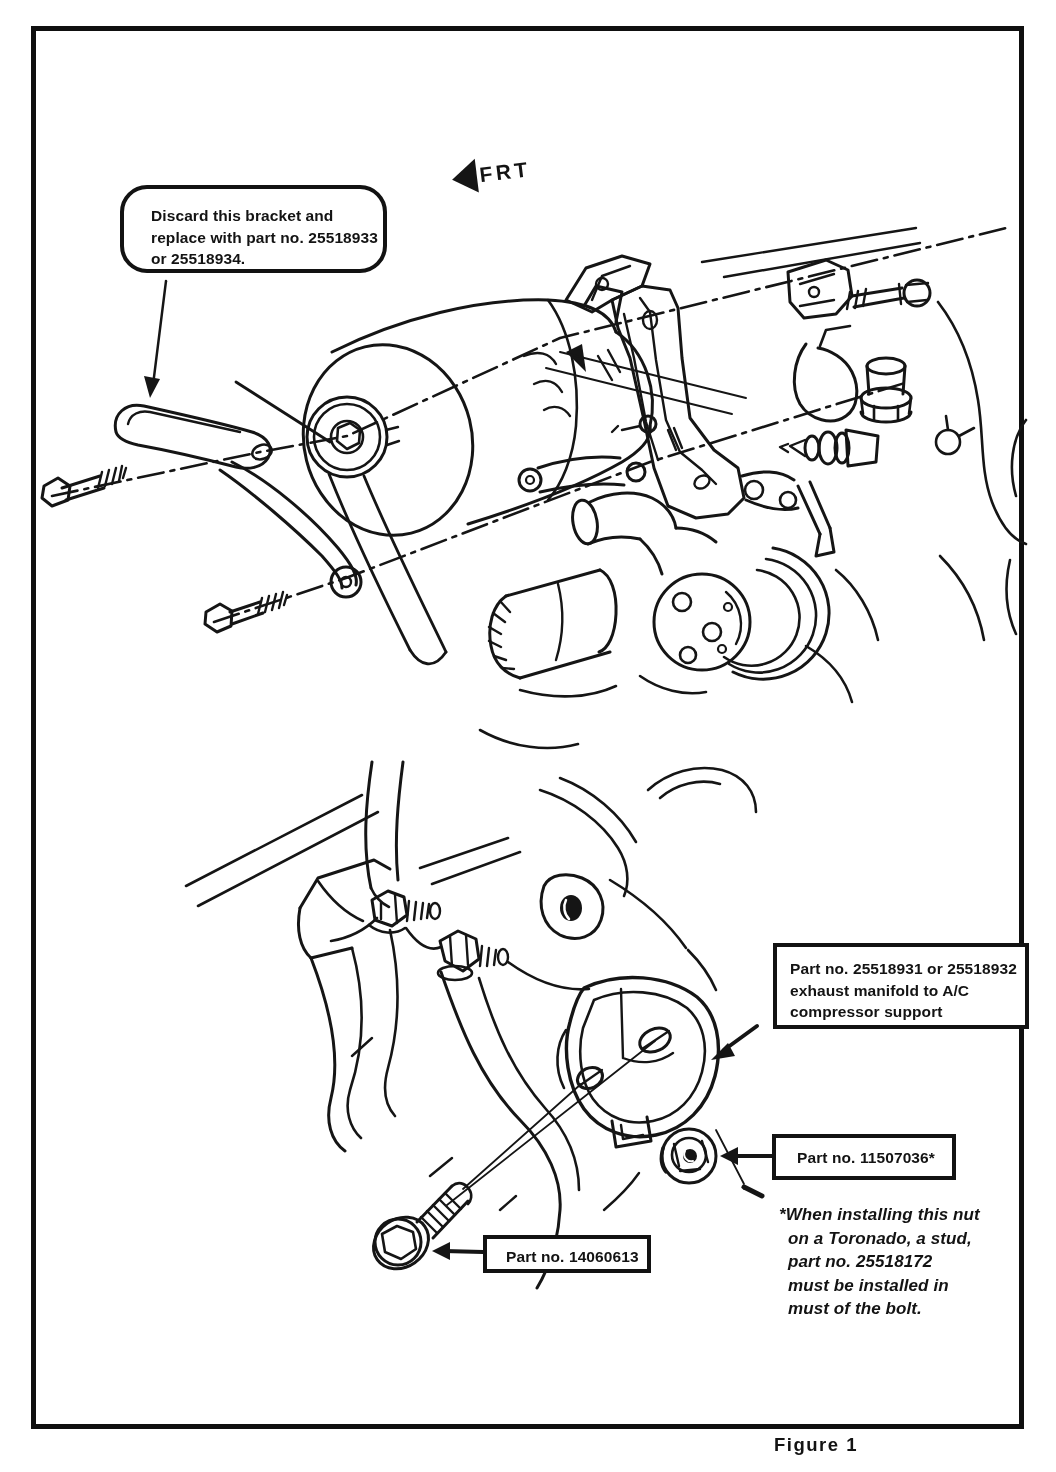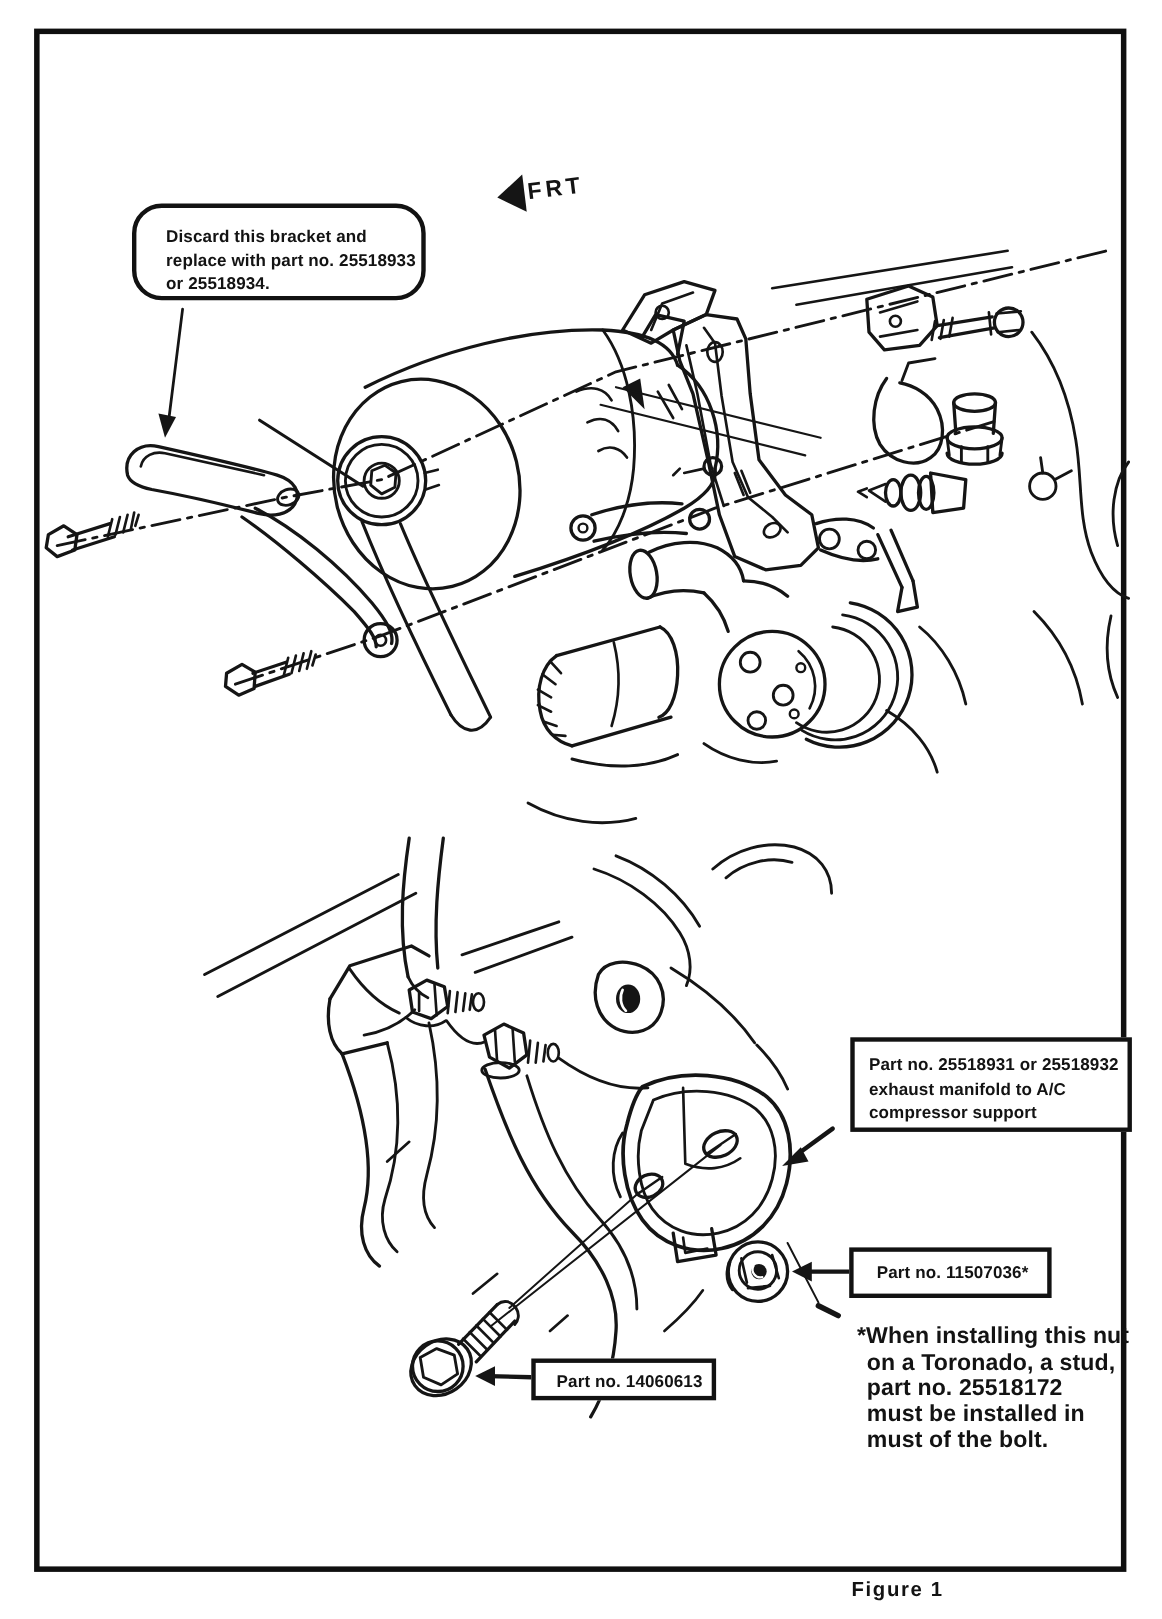--- a/index.html
+++ b/index.html
@@ -17,21 +17,21 @@
     position:absolute;background:#ffffff;border:4px solid #121212;
     box-sizing:border-box;font-weight:bold;font-size:15.5px;line-height:21.5px;
     letter-spacing:.1px;white-space:nowrap;
   }
   .box1{left:120px;top:185px;width:267px;height:88px;padding:16px 8px 0 27px;border-radius:27px;}
   .box2{left:757px;top:943px;width:256px;height:86px;padding:11px 6px 0 13px;margin-left:16px;}
   .box3{left:772px;top:1134px;width:184px;height:46px;padding:9px 0 0 21px;}
   .box4{left:483px;top:1235px;width:168px;height:38px;padding:7px 0 4px 19px;}
   .footnote{
     position:absolute;left:779px;top:1203px;width:242px;font-weight:bold;
-    font-size:21px;line-height:23.5px;letter-spacing:.1px;white-space:nowrap;
+    font-size:17px;line-height:23.5px;letter-spacing:.1px;white-space:nowrap;font-style:italic;
   }
   .footnote .indent{padding-left:9px;}
   .figcap{
     position:absolute;left:0;top:1434px;width:858px;text-align:right;
     font-weight:bold;font-size:18.5px;letter-spacing:1.5px;
   }
   .frt{
     position:absolute;left:449px;top:159px;display:flex;align-items:center;
     gap:1px;transform:rotate(-7deg);transform-origin:left center;
   }

